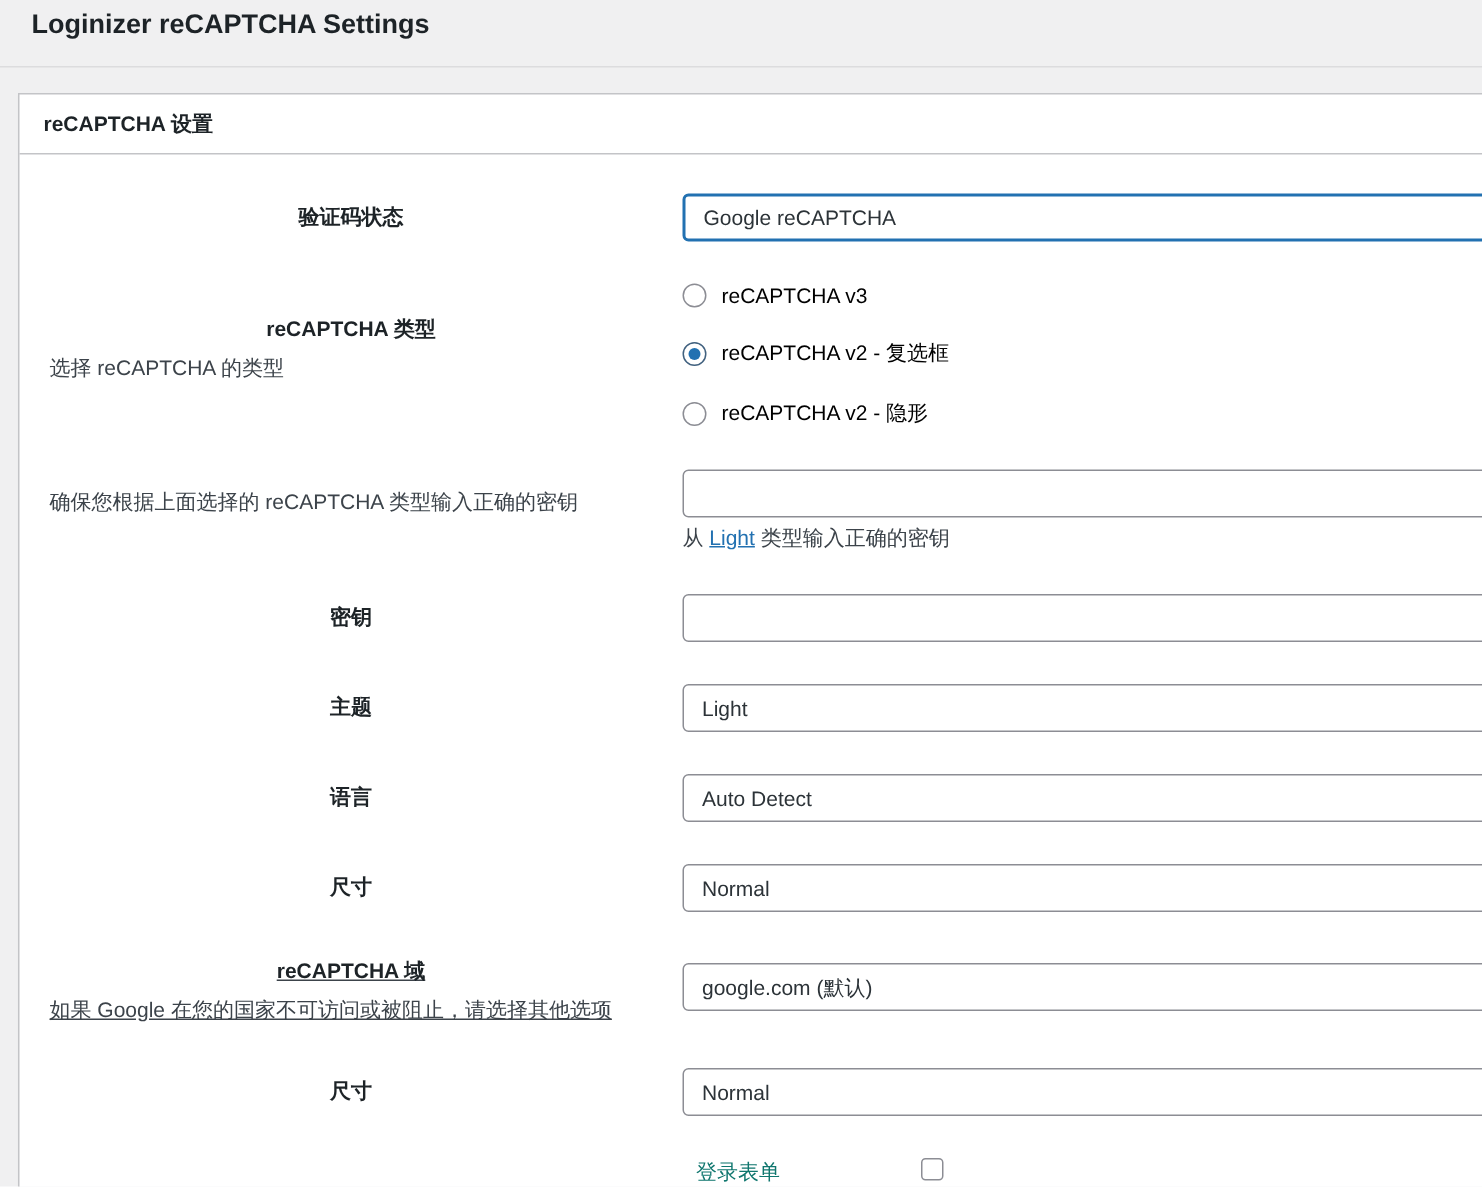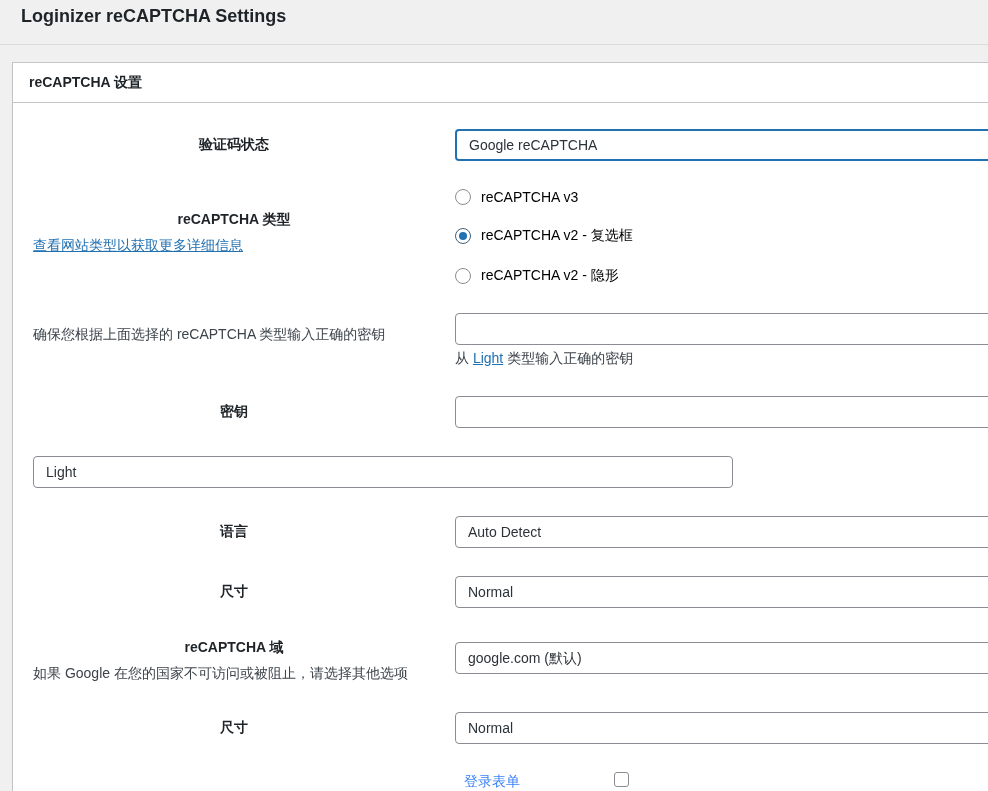--- a/index.html
+++ b/index.html
@@ -86,26 +86,26 @@
     left: 3px; top: 3px;
     width: 8px; height: 8px;
     border-radius: 50%;
     background: #2271b1;
   }
   .radio-label { margin-left: 10px; color: #000000; cursor: pointer; }
 
   .helper-line { margin-top: 5px; color: #3c434a; }
 
   .row-type .label-col { padding-top: 21px; }
-  .row-domain .label-col { padding-top: 2px; }
+  .row-domain .label-col { padding-top: 2px; text-decoration: underline; }
   .row-domain .field-col { padding-top: 6px; }
 
   .forms-row { margin-top: 20px; margin-bottom: 0; }
   .forms-sub { display: flex; align-items: flex-start; padding-left: 9px; }
-  .forms-sub-label { width: 150px; flex: none; color: #3b82f6; padding-top: 1px; }
+  .forms-sub-label { width: 150px; flex: none; color: #0f766e; padding-top: 1px; }
   .checkbox {
     width: 15px; height: 15px;
     border: 1px solid #8c8d94;
     border-radius: 3px;
     background: #fff;
     flex: none;
     cursor: pointer;
     position: relative;
   }
 </style>
@@ -125,23 +125,21 @@
         <div class="field-label">验证码状态</div>
       </div>
       <div class="field-col">
         <div class="control focused" role="combobox">Google reCAPTCHA</div>
       </div>
     </div>
 
     <div class="row row-type">
       <div class="label-col">
         <div class="field-label">reCAPTCHA 类型</div>
-        <div class="field-desc">
-          <a class="text-link">查看网站类型以获取更多详细信息</a>
-        </div>
+        <div class="field-desc">选择 reCAPTCHA 的类型</div>
       </div>
       <div class="field-col">
         <div class="radio-row">
           <span class="radio" role="radio" data-checked="false"></span>
           <span class="radio-label">reCAPTCHA v3</span>
         </div>
         <div class="radio-row">
           <span class="radio" role="radio" data-checked="true"></span>
           <span class="radio-label">reCAPTCHA v2 - 复选框</span>
         </div>
@@ -165,20 +163,23 @@
     <div class="row">
       <div class="label-col">
         <div class="field-label">密钥</div>
       </div>
       <div class="field-col">
         <input class="control" type="text" value="" style="">
       </div>
     </div>
 
     <div class="row">
+      <div class="label-col">
+        <div class="field-label">主题</div>
+      </div>
       <div class="field-col">
         <div class="control" role="combobox">Light</div>
       </div>
     </div>
 
     <div class="row">
       <div class="label-col">
         <div class="field-label">语言</div>
       </div>
       <div class="field-col">

